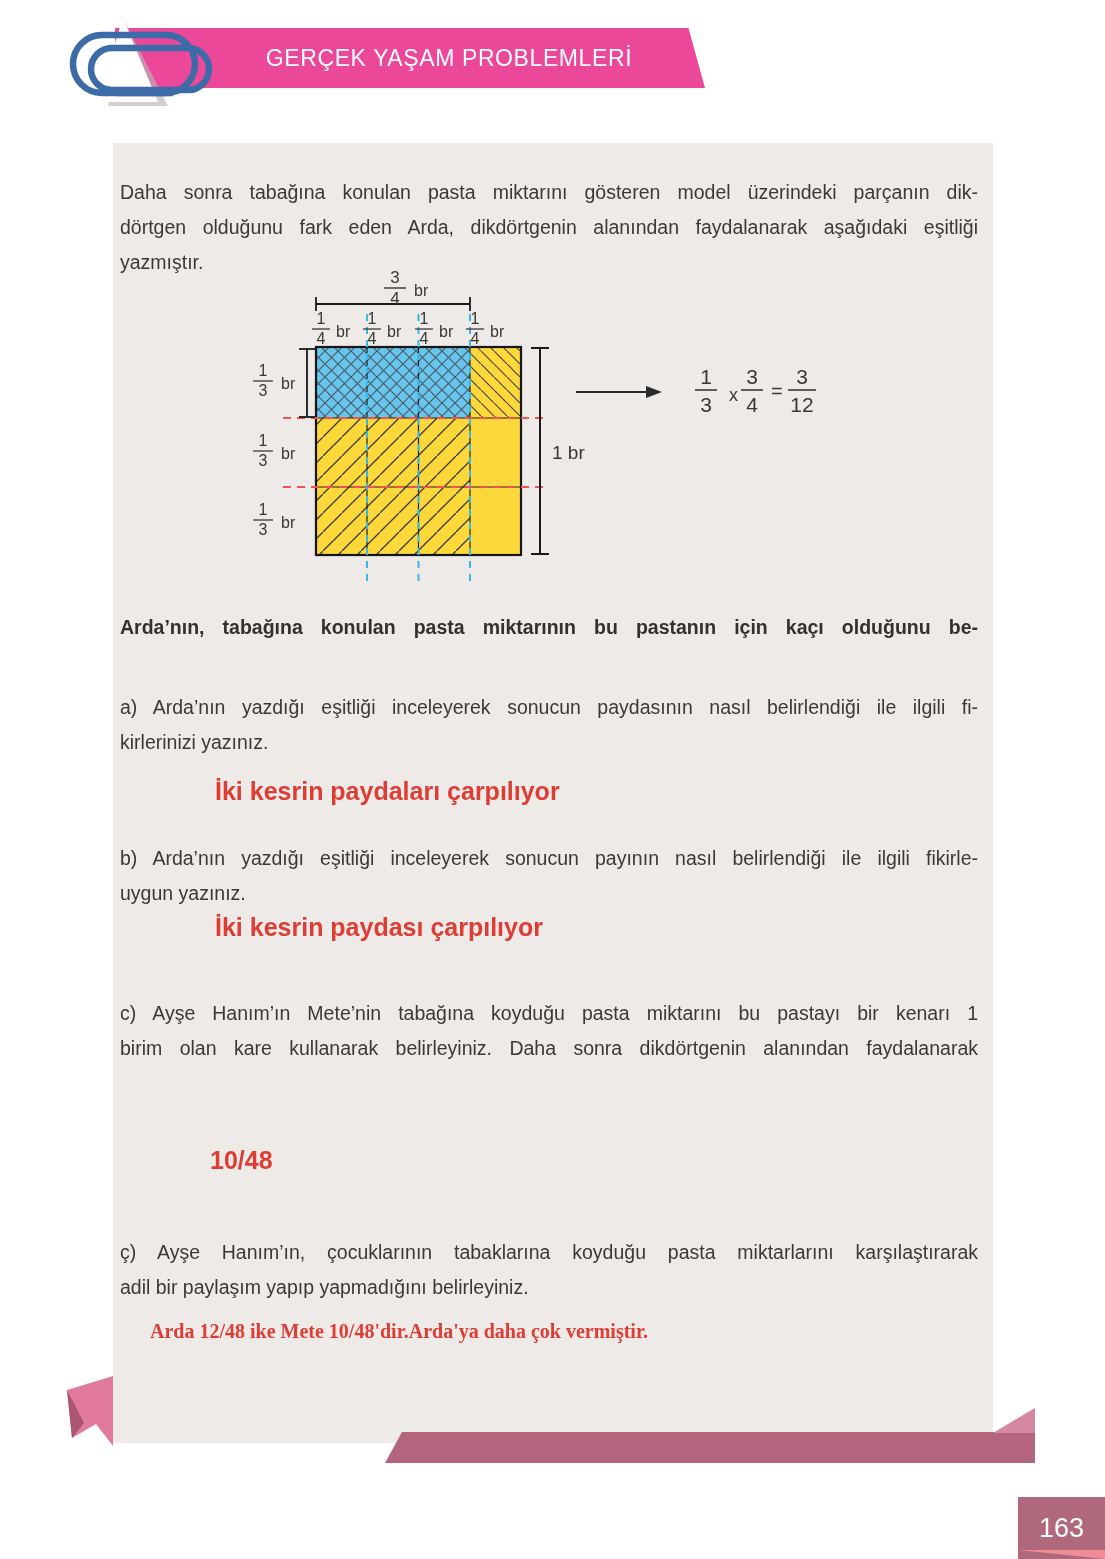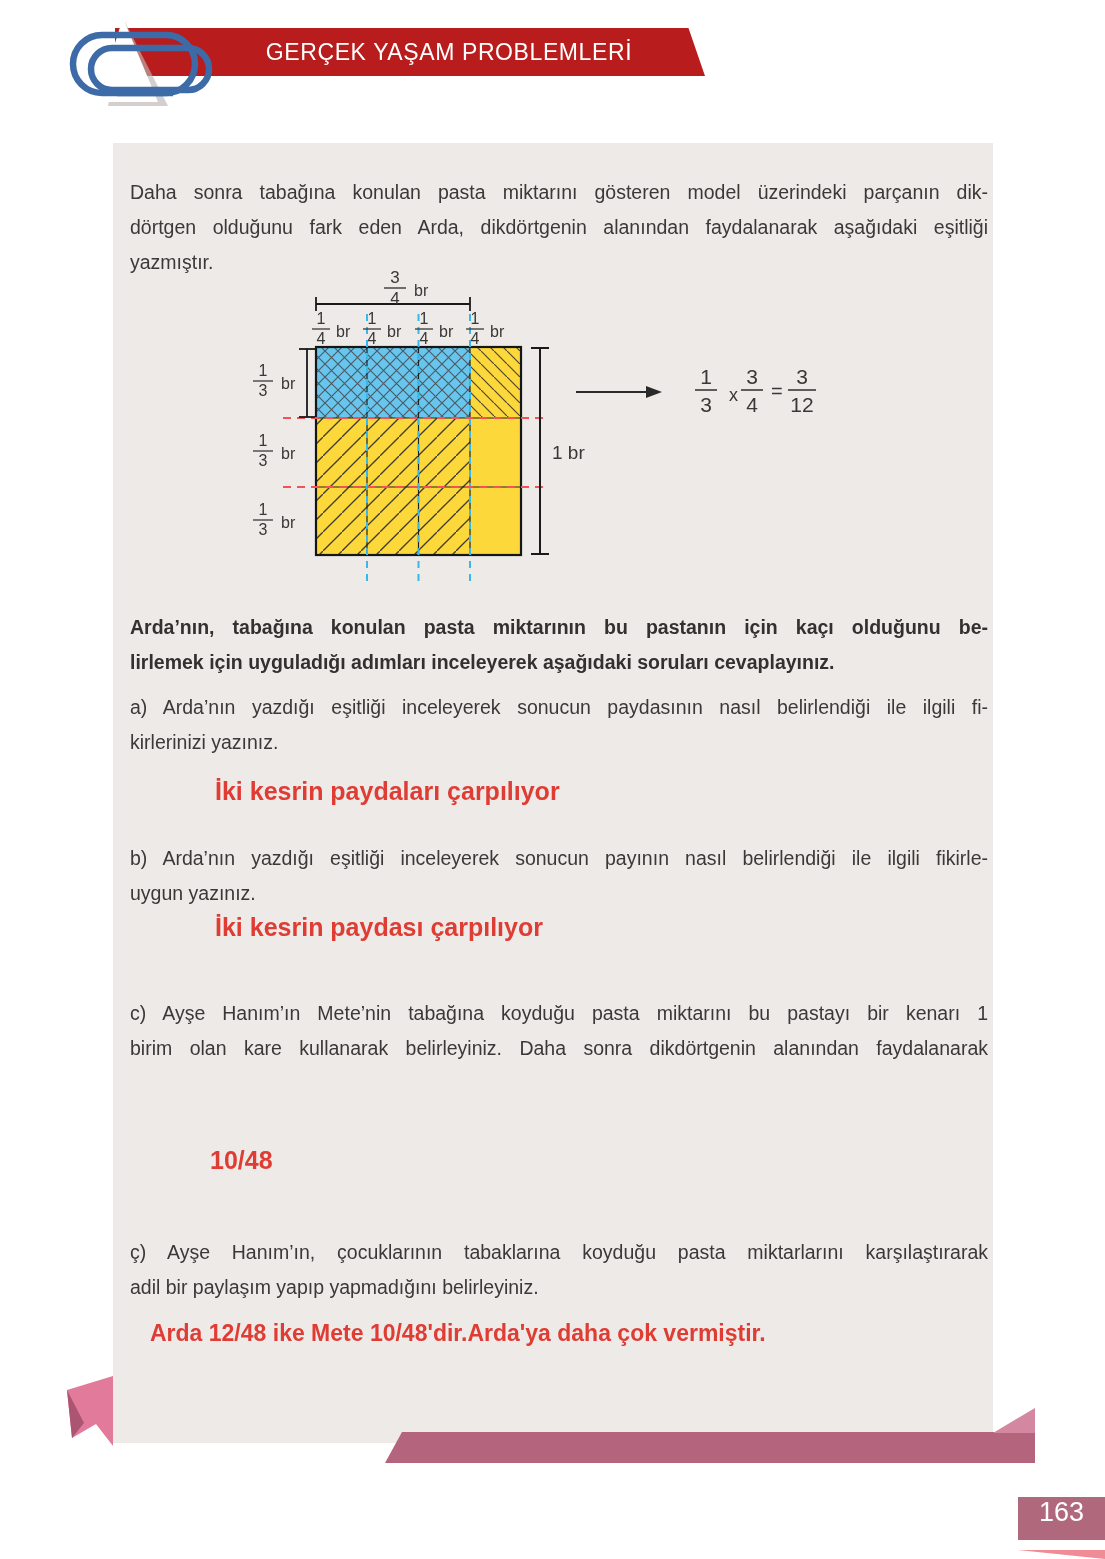--- a/index.html
+++ b/index.html
@@ -2,60 +2,60 @@
 <html><head>
 <meta charset="utf-8">
 <style>
   html,body{margin:0;padding:0;}
   body{
     width:1105px;height:1559px;position:relative;background:#ffffff;
     font-family:"Liberation Sans", sans-serif;overflow:hidden;
   }
   
   .banner{
-    position:absolute;left:115px;top:28px;width:590px;height:48px;
-    background:#b91c1c;
+    position:absolute;left:115px;top:28px;width:590px;height:60px;
+    background:#ec4899;
     clip-path:polygon(0 0, 97.2% 0, 100% 100%, 0 100%);
     display:flex;align-items:center;justify-content:center;
     padding-left:78px;box-sizing:border-box;
   }
   .banner-title{
     color:#ffffff;font-size:23px;letter-spacing:0.6px;font-weight:400;
   }
   .curl-svg{position:absolute;left:55px;top:10px;}
   .clip-svg{position:absolute;left:55px;top:10px;}
   
   .content-box{
     position:absolute;left:113px;top:143px;width:880px;height:1300px;
     background:#edeae8;
   }
   .para{
-    position:absolute;left:130px;width:858px;color:#3b3938;
+    position:absolute;left:120px;width:858px;color:#3b3938;
     font-size:19.5px;line-height:35px;
   }
   .para .line{text-align:justify;text-align-last:justify;}
   .para .line.last{text-align-last:left;}
   .para.bold{font-weight:bold;color:#333130;}
   .answer{
     position:absolute;color:#df3c34;font-weight:bold;white-space:nowrap;
   }
   .answer.sz25{font-size:25px;margin-left:10px;}
-  .answer.sz27{font-size:23px;}
+  .answer.sz27{font-size:20px;font-family:Liberation Serif, serif;}
   .diagram-svg{position:absolute;left:230px;top:255px;}
   
   .ribbon-svg{position:absolute;left:60px;top:1372px;}
   .bottom-strip{
     position:absolute;left:385px;top:1432px;width:650px;height:31px;
     background:#b4647c;
     clip-path:polygon(17px 0%, 100% 0%, 100% 100%, 0% 100%);
   }
   .strip-fold-svg{position:absolute;left:993px;top:1408px;}
   .page-badge{
-    position:absolute;left:1018px;top:1497px;width:87px;height:43px;
-    background:#b0697c;display:flex;align-items:flex-start;justify-content:center;
+    position:absolute;left:1018px;top:1497px;width:87px;height:62px;
+    background:#b0697c;display:flex;align-items:center;justify-content:center;
   }
   .page-num{color:#ffffff;font-size:27px;font-weight:400;}
   .badge-fold-svg{position:absolute;left:1018px;top:1550px;}
   svg text{font-family:"Liberation Sans", sans-serif;fill:#3a3836;}
 </style>
 </head>
 <body>
 
 <div class="banner">
   <span class="banner-title">GERÇEK YAŞAM PROBLEMLERİ</span>
@@ -213,21 +213,20 @@
     <text x="752" y="412" text-anchor="middle">4</text>
     <text x="771" y="398" font-size="20">=</text>
     <text x="802" y="384" text-anchor="middle">3</text>
     <line x1="788" y1="390" x2="816" y2="390" stroke="#3a3836" stroke-width="1.6"></line>
     <text x="802" y="412" text-anchor="middle">12</text>
   </g>
 </svg>
 
 <div class="para bold" style="top:610px;">
     <div class="line">Arda’nın, tabağına konulan pasta miktarının bu pastanın için kaçı olduğunu be-</div>
-    <div class="line last">lirlemek için uyguladığı adımları inceleyerek aşağıdaki soruları cevaplayınız.</div>
   </div>
 
 <div class="para" style="top:690px;">
     <div class="line">a) Arda’nın yazdığı eşitliği inceleyerek sonucun paydasının nasıl belirlendiği ile ilgili fi-</div>
     <div class="line last">kirlerinizi yazınız.</div>
   </div>
 <div class="answer sz25" style="left:205px;top:777px;">İki kesrin paydaları çarpılıyor</div>
 
 <div class="para" style="top:841px;">
     <div class="line">b) Arda’nın yazdığı eşitliği inceleyerek sonucun payının nasıl belirlendiği ile ilgili fikirle-</div>

